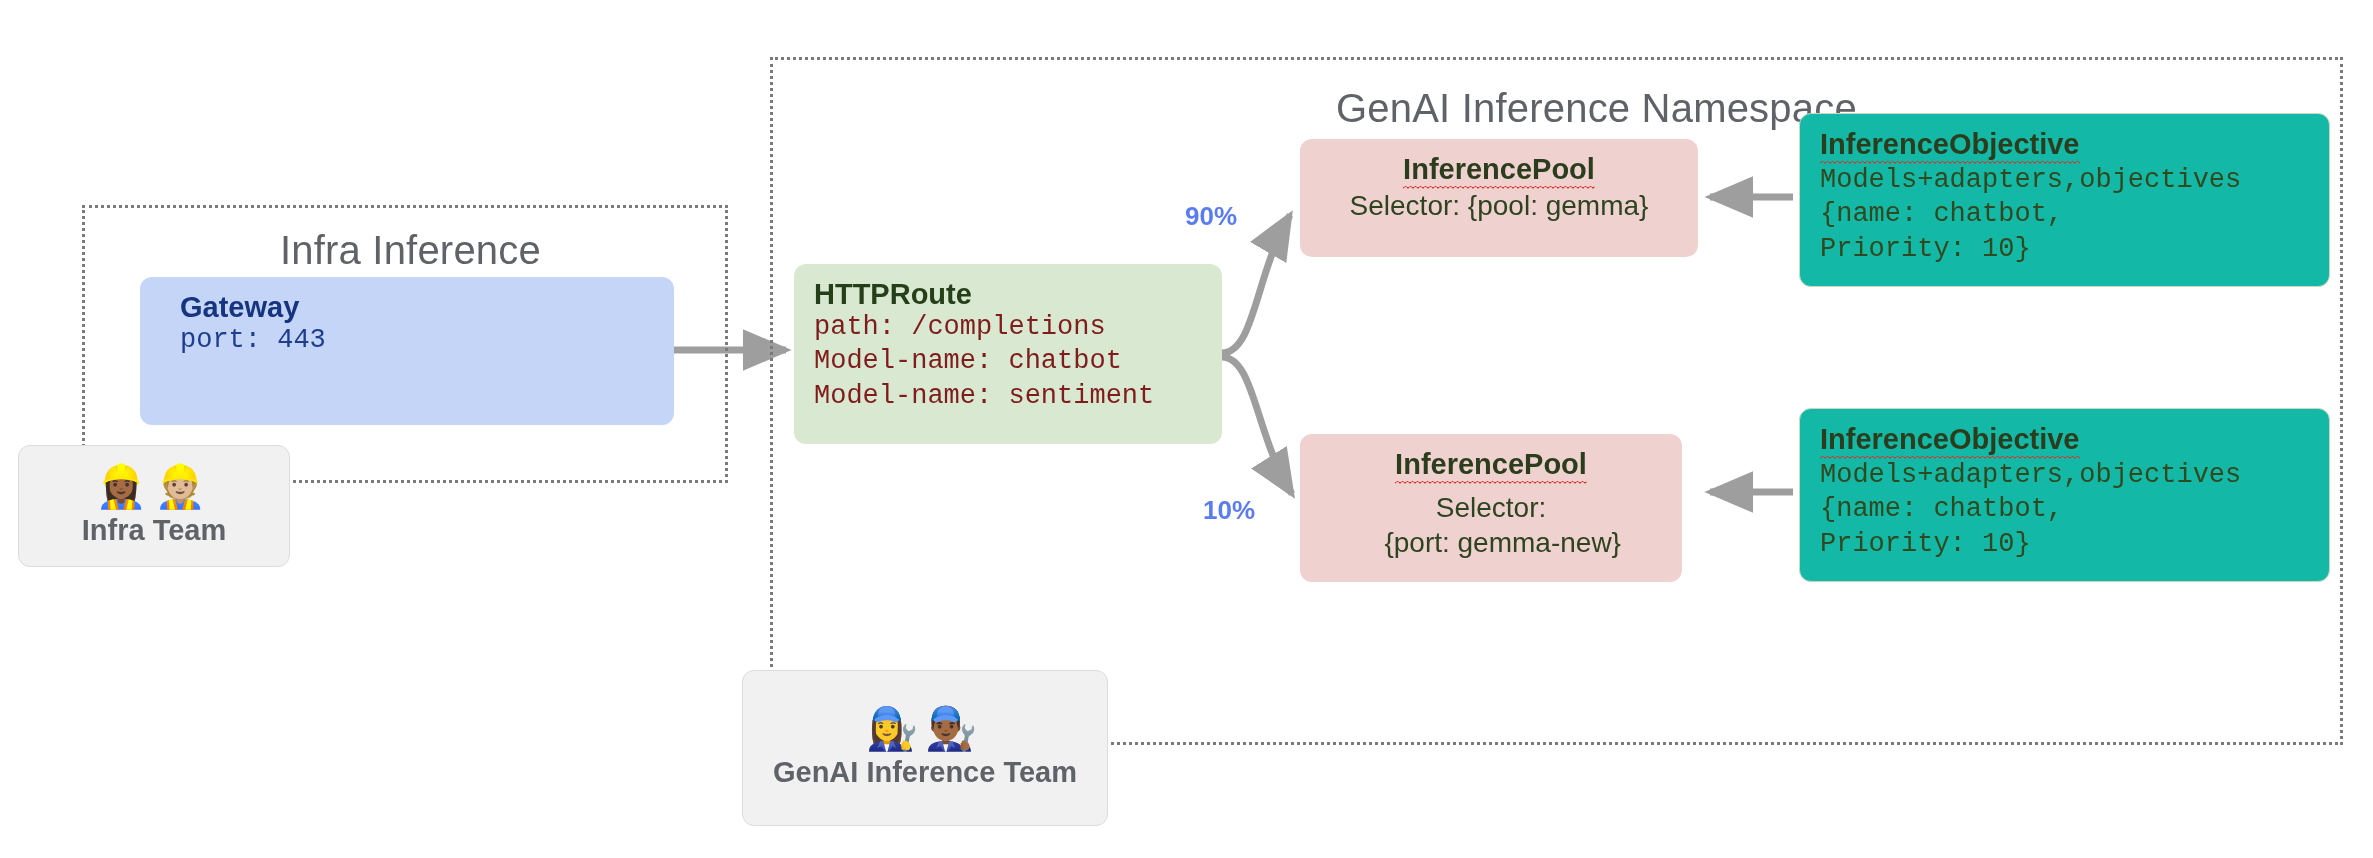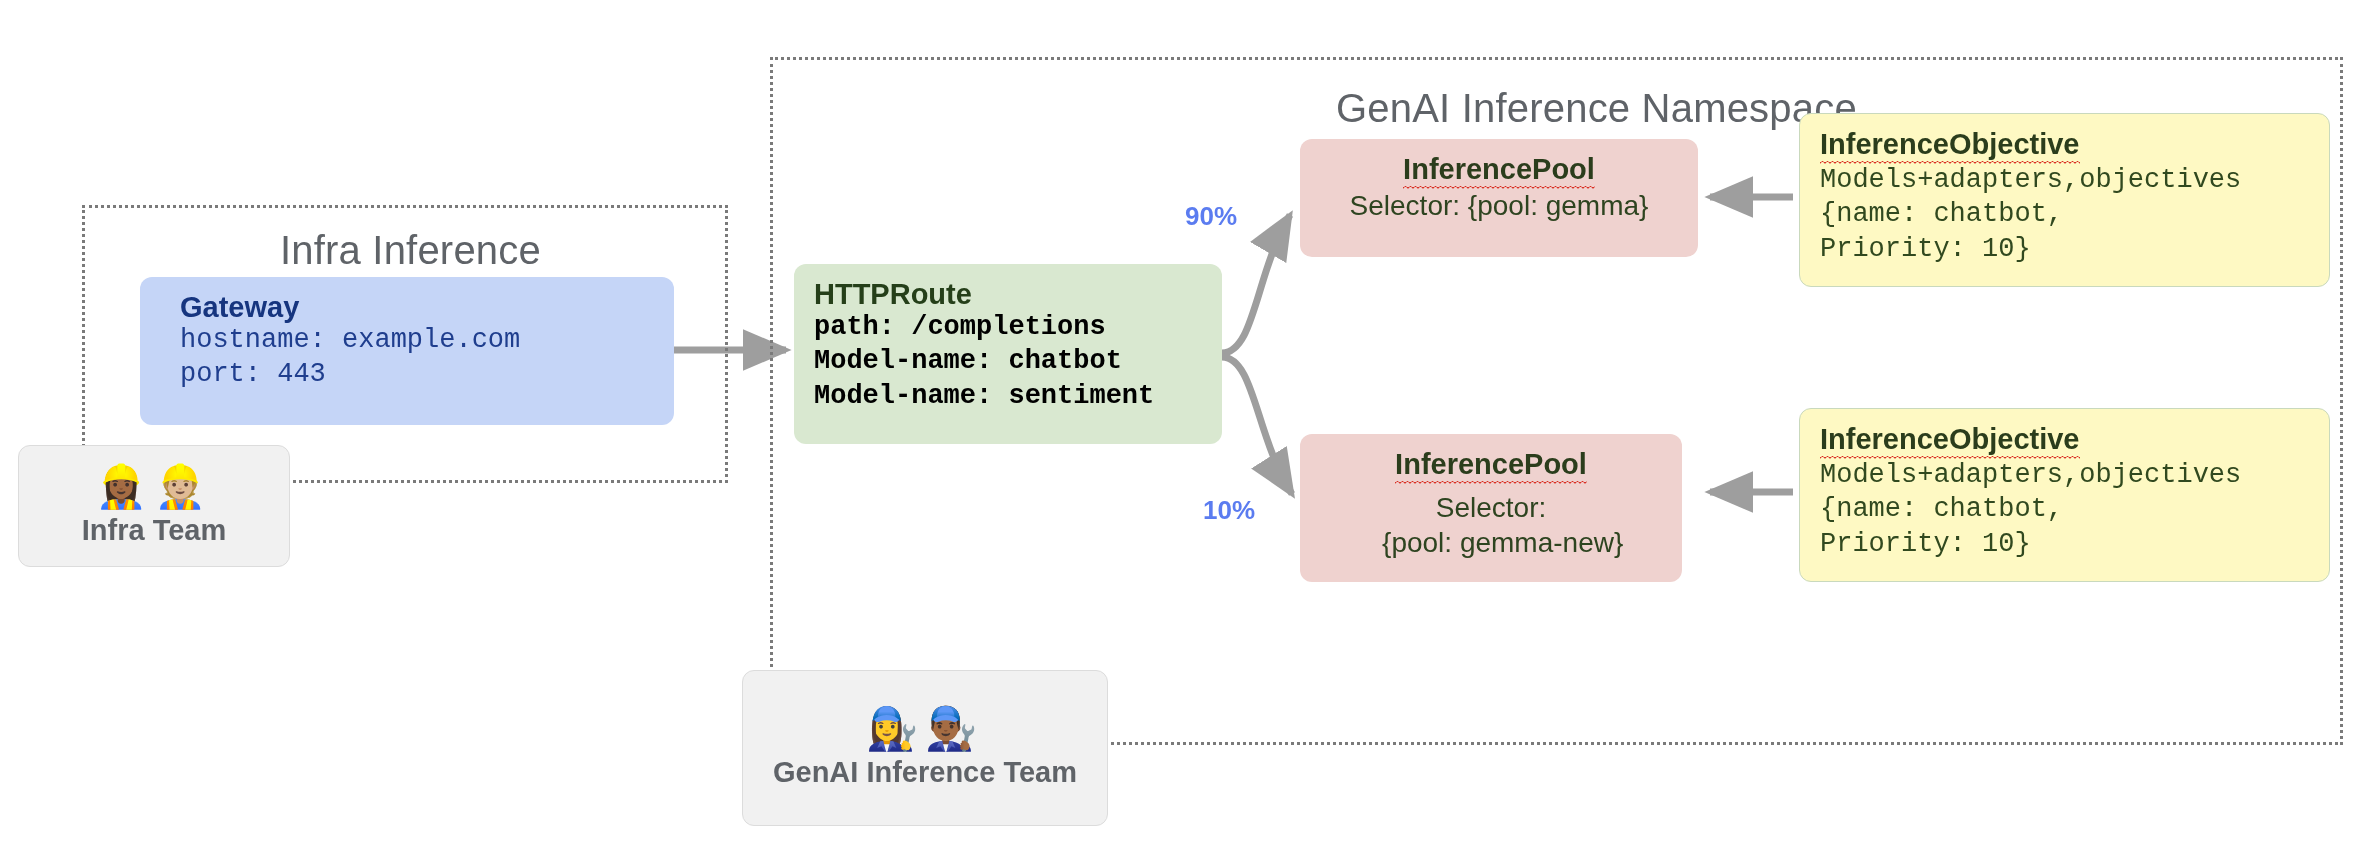--- a/index.html
+++ b/index.html
@@ -69,34 +69,34 @@
   }
   .gateway .title { color: #16357f; }
   .gateway .mono  { color: #1f3e8e; }
 
   
   .httproute {
     background: #d9e8d0;
     color: #26401b;
   }
   .httproute .title { color: #253f19; }
-  .httproute .mono  { color: #000000; font-weight: bold; }
+  .httproute .mono  { color: #7f1d1d; }
 
   
   .inferencepool {
     background: #efd2cf;
     color: #2b3d1c;
     text-align: center;
   }
   .inferencepool .title { color: #2b3d1c; }
   .inferencepool .sans  { color: #2e4420; }
 
   
   .inferenceobjective {
-    background: #fef9c3;
+    background: #14b8a6;
     border: 1px solid #c9d9bd;
     color: #2b3d1c;
   }
   .inferenceobjective .title { color: #2b3d1c; }
   .inferenceobjective .mono  { color: #31491f; }
 
   
   .squiggle {
     position: relative;
     display: inline-block;
@@ -192,21 +192,20 @@
   </svg>
 
   <div class="namespace" style="left:82px; top:205px; width:646px; height:278px;"></div>
   <div class="ns-title" style="left:280px; top:228px;">Infra Inference</div>
 
   <div class="namespace" style="left:770px; top:57px; width:1573px; height:688px;"></div>
   <div class="ns-title" style="left:1336px; top:86px;">GenAI Inference Namespace</div>
 
   <div class="node gateway" style="left:140px; top:277px; width:534px; height:148px;padding-left:40px;">
     <div class="title">Gateway</div>
-    <div class="mono">hostname: example.com</div>
     <div class="mono">port: 443</div>
   </div>
 
   <div class="node httproute" style="left:794px; top:264px; width:428px; height:180px;">
     <div class="title">HTTPRoute</div>
     <div class="mono">path: /completions</div>
     <div class="mono">Model-name: chatbot</div>
     <div class="mono">Model-name: sentiment</div>
   </div>
 
@@ -214,21 +213,21 @@
   <div class="pct" style="left:1203px; top:495px;">10%</div>
 
   <div class="node inferencepool" style="left:1300px; top:139px; width:398px; height:118px;">
     <div class="title squiggle">InferencePool</div>
     <div class="sans" style="margin-top:4px;">Selector: {pool: gemma}</div>
   </div>
 
   <div class="node inferencepool" style="left:1300px; top:434px; width:382px; height:148px;">
     <div class="title squiggle">InferencePool</div>
     <div class="sans" style="margin-top:11px;">Selector:</div>
-    <div class="sans">   {pool: gemma-new}</div>
+    <div class="sans">   {port: gemma-new}</div>
   </div>
 
   <div class="node inferenceobjective" style="left:1799px; top:113px; width:531px; height:174px;">
     <div class="title squiggle">InferenceObjective</div>
     <div class="mono" style="margin-top:3px;">Models+adapters,objectives</div>
     <div class="mono">{name: chatbot,</div>
     <div class="mono">Priority: 10}</div>
   </div>
 
   <div class="node inferenceobjective" style="left:1799px; top:408px; width:531px; height:174px;">

